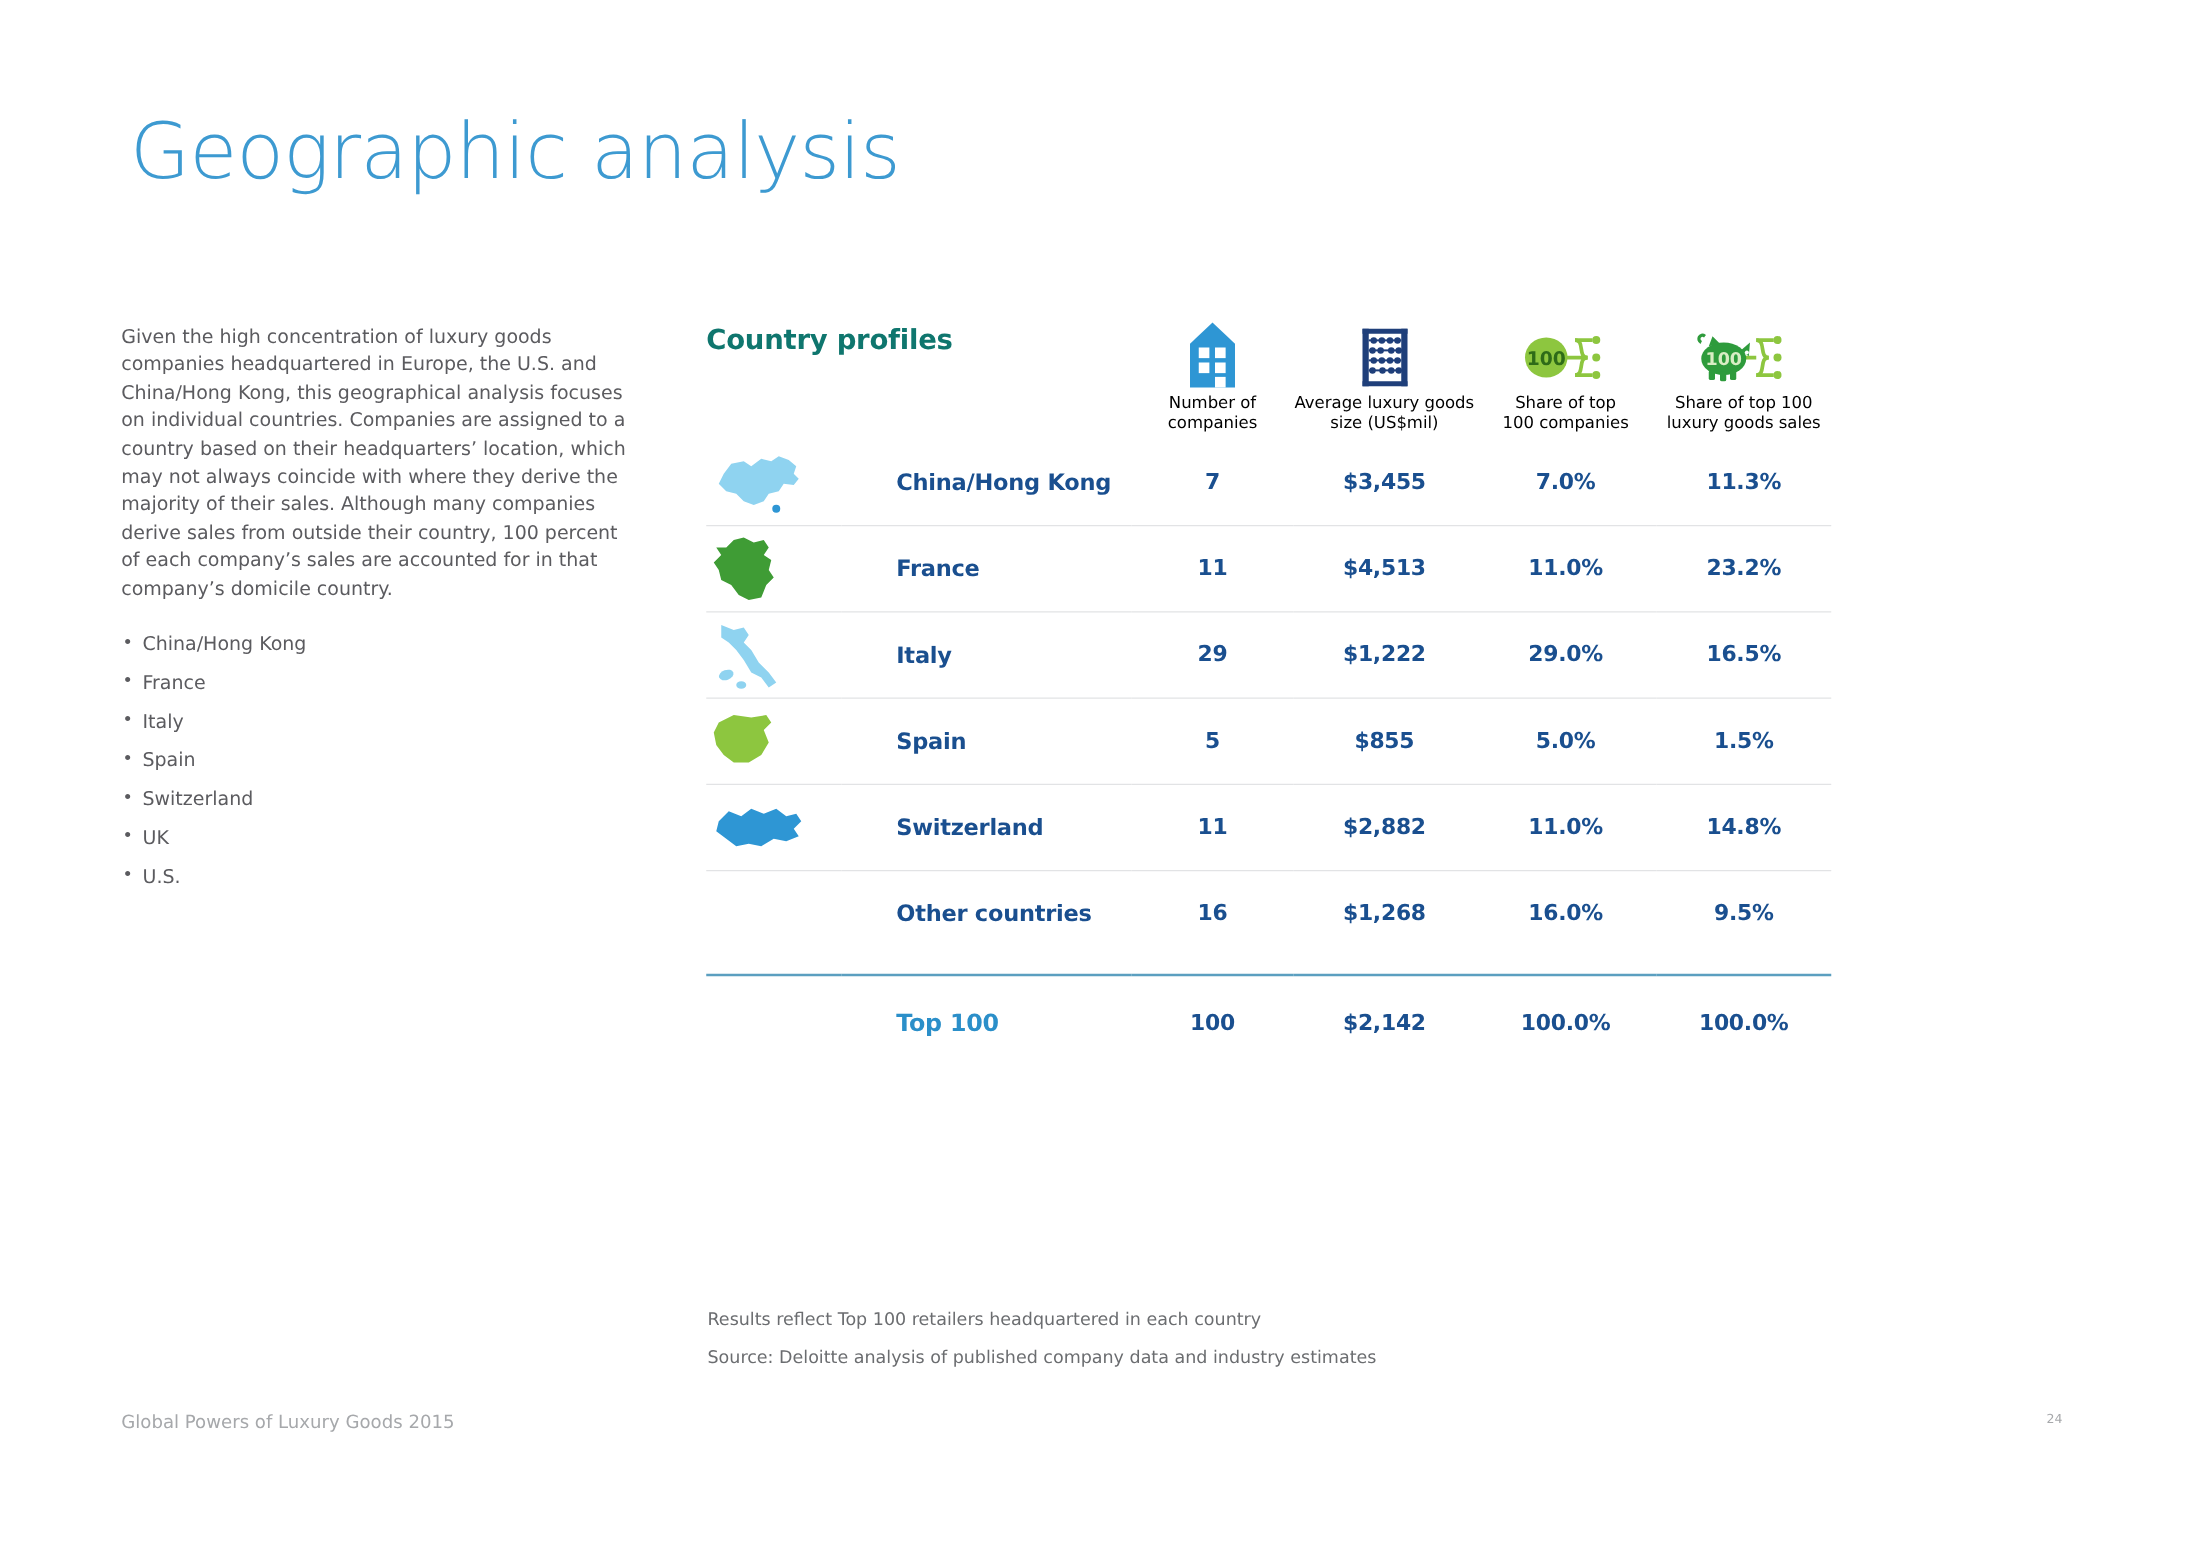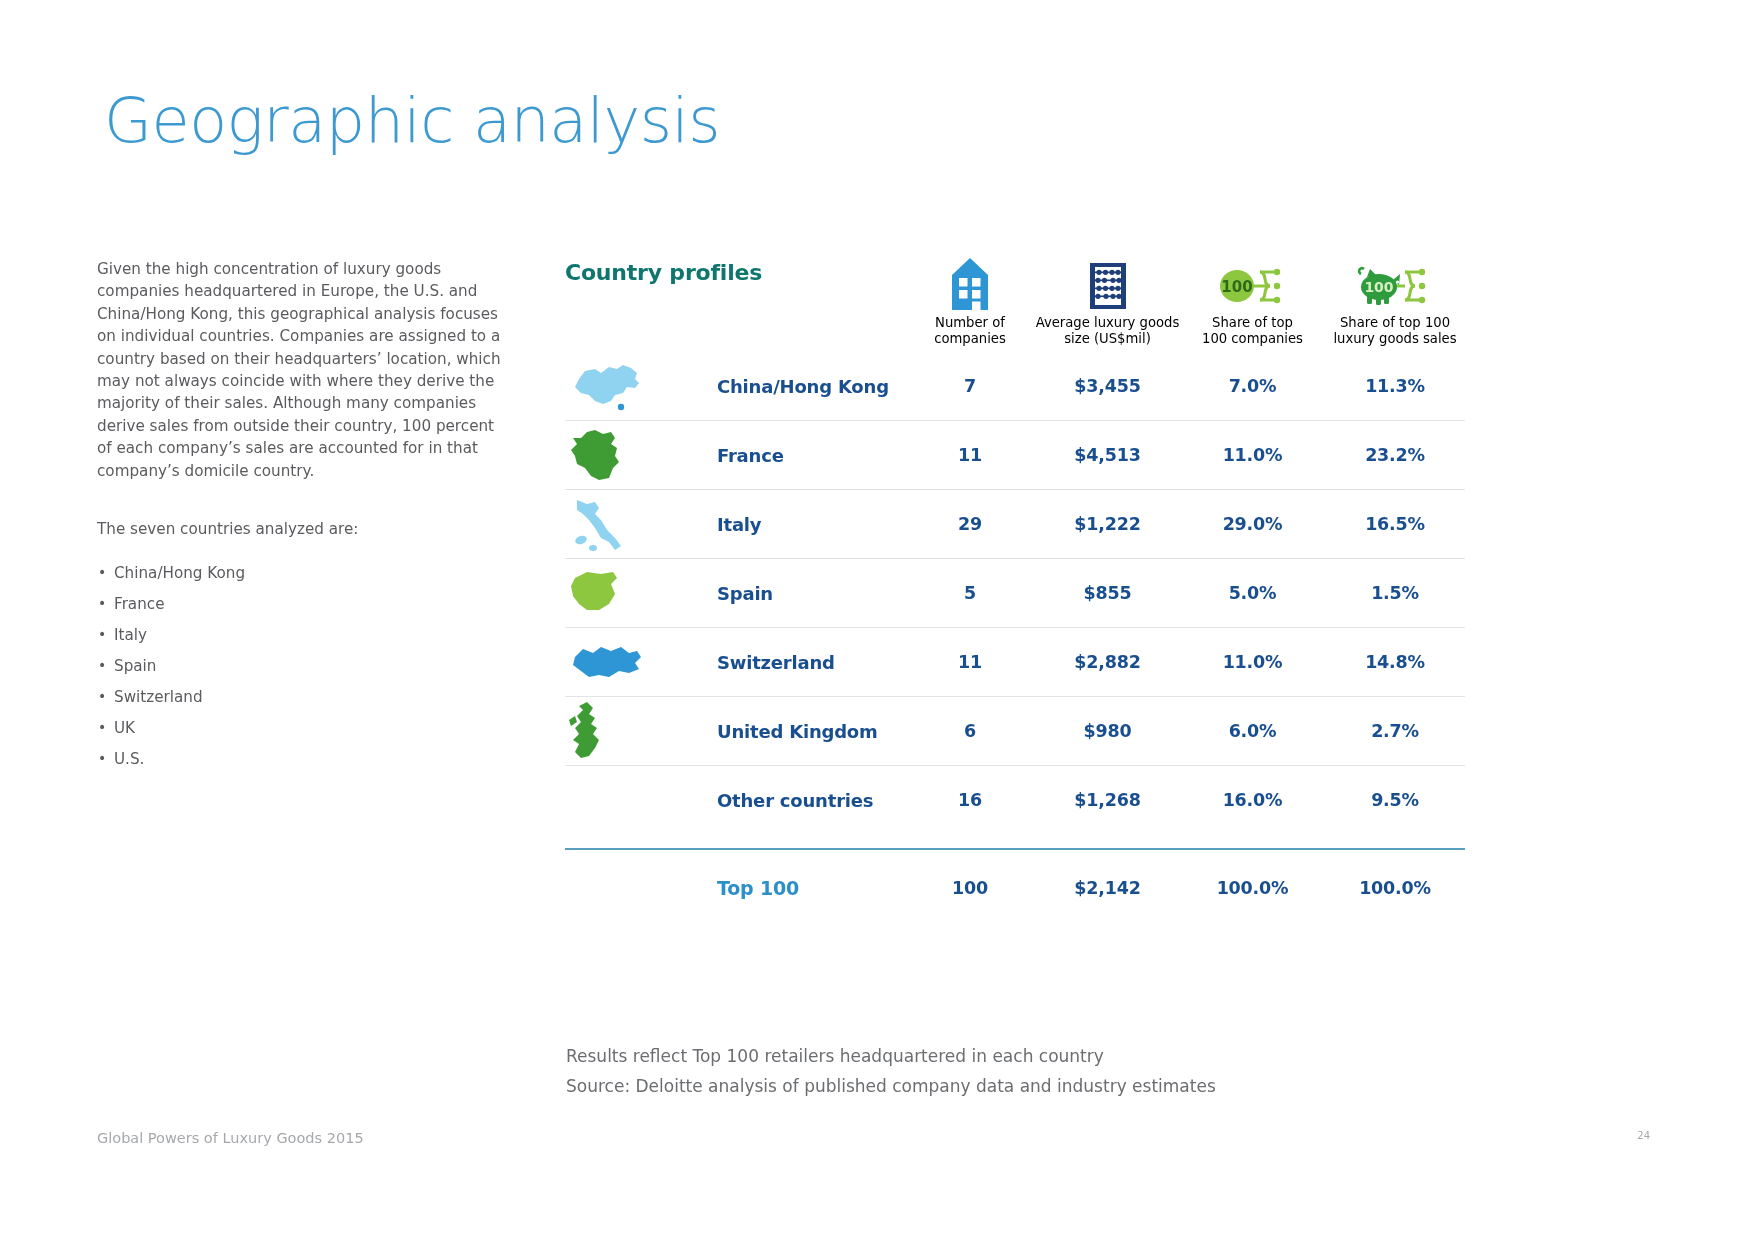--- a/index.html
+++ b/index.html
@@ -171,21 +171,21 @@
   }
 
   
   .notes {
     position: absolute;
     left: 566px;
     top: 1048px;
     width: 900px;
   }
   .note-line {
-    font-size: 17px;
+    font-size: 14px;
     line-height: 17px;
     color: #6b6d70;
     margin-bottom: 13px;
     font-family: "DejaVu Sans", sans-serif;
   }
 
   
   .footer-left {
     position: absolute;
     left: 97px;
@@ -205,21 +205,20 @@
 
   svg { display: block; }
 </style>
 </head>
 <body>
 
 <div class="page-title">Geographic analysis</div>
 
 <div class="left-col">
   <p class="intro-para">Given the high concentration of luxury goods companies headquartered in Europe, the U.S. and China/Hong Kong, this geographical analysis focuses on individual countries. Companies are assigned to a country based on their headquarters’ location, which may not always coincide with where they derive the majority of their sales. Although many companies derive sales from outside their country, 100 percent of each company’s sales are accounted for in that company’s domicile country.</p>
-  <p class="intro-lead">The seven countries analyzed are:</p>
   <ul class="bullet-list">
     <li>China/Hong Kong</li>
     <li>France</li>
     <li>Italy</li>
     <li>Spain</li>
     <li>Switzerland</li>
     <li>UK</li>
     <li>U.S.</li>
   </ul>
 </div>
@@ -424,34 +423,20 @@
                      L74 30 L64 34 L54 32 L44 38 L34 36 L24 38 L16 32 L8 26 Z"></path>
           </svg>
         </td>
         <td class="name-cell">Switzerland</td>
         <td class="val-cell">11</td>
         <td class="val-cell">$2,882</td>
         <td class="val-cell">11.0%</td>
         <td class="val-cell">14.8%</td>
       </tr>
 
-      <tr class="data-row">
-        <td class="flag-cell">
-          <svg width="48" height="62" viewBox="0 0 48 62">
-            <path fill="#3f9c35" d="M22 2 L28 8 L24 14 L30 18 L26 24 L32 28 L28 34 L34 40 L30 48 L24 56
-                     L16 58 L10 52 L14 44 L8 40 L14 34 L10 28 L16 22 L12 16 L18 10 L14 6 Z"></path>
-            <path fill="#3f9c35" d="M4 20 L10 16 L12 22 L6 26 Z"></path>
-          </svg>
-        </td>
-        <td class="name-cell">United Kingdom</td>
-        <td class="val-cell">6</td>
-        <td class="val-cell">$980</td>
-        <td class="val-cell">6.0%</td>
-        <td class="val-cell">2.7%</td>
-      </tr>
 
 
       <tr class="data-row">
         <td class="flag-cell"></td>
         <td class="name-cell">Other countries</td>
         <td class="val-cell">16</td>
         <td class="val-cell">$1,268</td>
         <td class="val-cell">16.0%</td>
         <td class="val-cell">9.5%</td>
       </tr>

